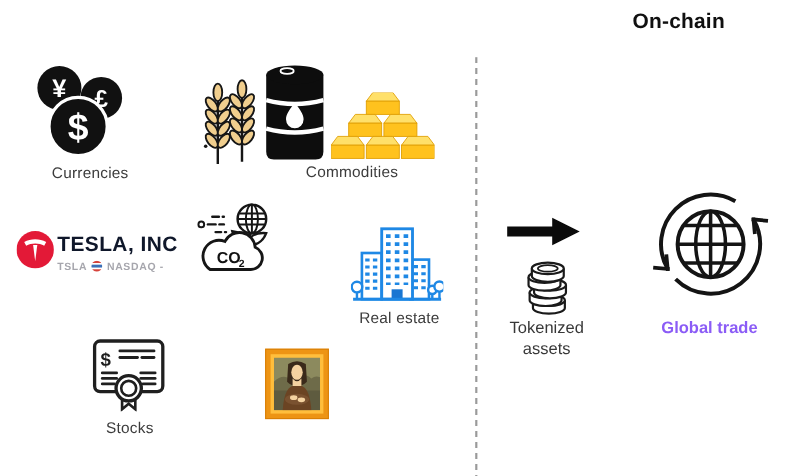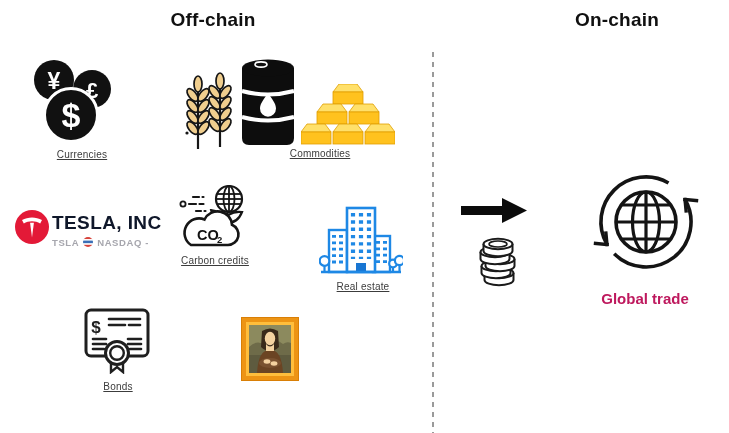--- a/index.html
+++ b/index.html
@@ -2,43 +2,42 @@
 <html><head>
 <meta charset="utf-8">
 <style>
   html,body{margin:0;padding:0;background:#fff;}
   #canvas{
     position:relative;width:729px;height:433px;background:#ffffff;
     font-family:"Liberation Sans",sans-serif;overflow:hidden;
   }
   .abs{position:absolute;}
   .title{font-size:19px;font-weight:bold;color:#101010;text-align:center;letter-spacing:.2px;}
-  .item-label{font-size:10px;color:#3c3c3c;text-align:center;letter-spacing:.2px;text-decoration:underline;}
+  .item-label{font-size:14px;color:#3c3c3c;text-align:center;letter-spacing:.2px;}
   .divider{
     width:2px;
     background:repeating-linear-gradient(180deg,#9a9a9a 0 5px,transparent 5px 10px);
   }
   svg text{font-family:"Liberation Sans",sans-serif;}
   
   .stock-company{font-size:19px;font-weight:bold;color:#0f172a;letter-spacing:.4px;}
   .stock-sub{display:flex;align-items:flex-start;gap:4px;margin-top:3px;
              font-size:9.5px;font-weight:bold;color:#a6a6ad;letter-spacing:.6px;}
   
   .art-frame{width:58px;height:64px;background:#ed9414;border:1px solid #d97f06;
              box-sizing:border-box;padding:4px;}
   .art-frame-inner{width:100%;height:100%;background:#ffbe3c;box-sizing:border-box;padding:3px;}
   .flow-label{font-size:15px;line-height:19px;color:#383838;text-align:center;}
-  .flow-label-bold{font-size:15px;line-height:19px;color:#be185d;font-weight:bold;text-align:center;}
+  .flow-label-bold{font-size:15px;line-height:19px;color:#8b5cf6;font-weight:bold;text-align:center;}
 </style>
 </head>
 <body>
 
 <div id="canvas">
 
-  <div class="abs title" style="left:128px;top:9px;width:170px;">Off-chain</div>
   <div class="abs title" style="left:532px;top:9px;width:170px;">On-chain</div>
 
   <div class="abs divider" style="left:432px;top:52px;height:381px;"></div>
 
   <div class="abs" style="left:33px;top:59px;">
     <svg width="80" height="84" viewBox="0 0 80 84">
       <circle cx="21" cy="21" r="20" fill="#111"></circle>
       <text x="21" y="29.5" font-size="23" font-weight="bold" fill="#fff" text-anchor="middle">¥</text>
       <circle cx="59" cy="30" r="19" fill="#111"></circle>
       <text x="59" y="38.5" font-size="22" font-weight="bold" fill="#fff" text-anchor="middle">£</text>
@@ -152,21 +151,20 @@
         </g>
         <path d="M44,46 C47,40 49,34 52,30.5" stroke-width="2.4"></path>
         <path d="M47,41 C56,42 63,38 66,30 C57,29 50,33 47,41 Z" stroke-width="2.2" fill="#fff"></path>
         <path d="M46,38 C40,37 36,33 35,28 C41,28.5 45,32 46,38 Z" stroke-width="2" fill="#fff"></path>
         <path d="M15,63 H52 A10.5,10.5 0 0 0 56,42.8 A14.5,14.5 0 0 0 28.5,37.5 A14.5,14.5 0 0 0 15,63 Z" stroke-width="2.6" fill="#fff"></path>
       </g>
       <text x="21" y="57.5" font-size="14.5" font-weight="bold" fill="#111">CO</text>
       <text x="41" y="61" font-size="9.5" font-weight="bold" fill="#111">2</text>
     </svg>
   </div>
-  <div class="abs item-label" style="left:153px;top:255px;width:124px;">Carbon credits</div>
 
   <div class="abs" style="left:319px;top:201px;">
     <svg width="84" height="74" viewBox="0 0 84 74">
       <g stroke="#1e88e5" fill="#fff">
         <rect x="10" y="29" width="18" height="42" stroke-width="2.4"></rect>
         <rect x="54" y="35" width="17" height="36" stroke-width="2.4"></rect>
         <rect x="28" y="7" width="28" height="64" stroke-width="2.6"></rect>
       </g>
       <g stroke="#1e88e5">
         <line x1="34" y1="12" x2="34" y2="58" stroke-width="4.2" stroke-dasharray="3.4 3.9"></line>
@@ -204,21 +202,21 @@
           <line x1="11" y1="43" x2="22" y2="43"></line>
         <line x1="46" y1="33" x2="59" y2="33"></line>
           <line x1="46" y1="38" x2="59" y2="38"></line>
           <line x1="48" y1="43" x2="59" y2="43"></line>
       </g>
       <polygon points="29,54 41,54 41,66 35,61 29,66" fill="#fff" stroke="#1f1f1f" stroke-width="2.4"></polygon>
       <circle cx="35" cy="47" r="11.5" fill="#fff" stroke="#1f1f1f" stroke-width="3"></circle>
       <circle cx="35" cy="47" r="6.8" fill="#fff" stroke="#1f1f1f" stroke-width="2.4"></circle>
     </svg>
   </div>
-  <div class="abs item-label" style="left:68px;top:381px;width:100px;">Bonds</div>
+  <div class="abs item-label" style="left:68px;top:381px;width:100px;">Stocks</div>
 
   <div class="abs art-frame" style="left:241px;top:317px;">
     <div class="art-frame-inner">
       <svg width="42" height="48" viewBox="0 0 42 48" preserveAspectRatio="none">
         <rect x="0" y="0" width="42" height="48" fill="#8c8a5e"></rect>
         <path d="M0,22 Q8,14 16,20 Q26,12 34,19 Q38,16 42,18 V34 H0 Z" fill="#6e6b49"></path>
         <rect x="0" y="30" width="42" height="18" fill="#5e5b3f"></rect>
         <path d="M8,48 C9,32 13,25 21,25 C29,25 33,32 34,48 Z" fill="#6b4423"></path>
         <path d="M13,6 Q21,1 29,6 L30,22 Q26,26 21,26 Q16,26 12,22 Z" fill="#3a2a1a"></path>
         <ellipse cx="21" cy="13.5" rx="5.2" ry="6.8" fill="#f4d2a0"></ellipse>
@@ -244,20 +242,24 @@
         <ellipse cx="23" cy="31" rx="14.5" ry="5.2"></ellipse>
         <path d="M12.5,24 v7 a14.5,5.2 0 0 0 29,0 v-7"></path>
         <ellipse cx="27" cy="24" rx="14.5" ry="5.2"></ellipse>
         <path d="M7.5,17 v7 a14.5,5.2 0 0 0 29,0 v-7"></path>
         <ellipse cx="22" cy="17" rx="14.5" ry="5.2"></ellipse>
         <path d="M10.5,9 v7 a14.5,5.2 0 0 0 29,0 v-7"></path>
         <ellipse cx="25" cy="9" rx="14.5" ry="5.2"></ellipse>
         <ellipse cx="25" cy="9" rx="9" ry="3" stroke-width="1.6"></ellipse>
       </g>
     </svg>
+  </div>
+  <div class="abs flow-label" style="left:442px;top:289px;width:110px;">
+    <div>Tokenized</div>
+    <div>assets</div>
   </div>
 
   <div class="abs" style="left:591px;top:167px;">
     <svg width="110" height="110" viewBox="0 0 110 110">
       <g stroke="#141414" fill="none">
         <circle cx="55" cy="55" r="30" stroke-width="3.6"></circle>
         <ellipse cx="55" cy="55" rx="13.5" ry="30" stroke-width="3.2"></ellipse>
         <line x1="55" y1="25" x2="55" y2="85" stroke-width="3.2"></line>
         <line x1="25" y1="55" x2="85" y2="55" stroke-width="3.2"></line>
         <line x1="30.5" y1="38" x2="79.5" y2="38" stroke-width="3.2"></line>

